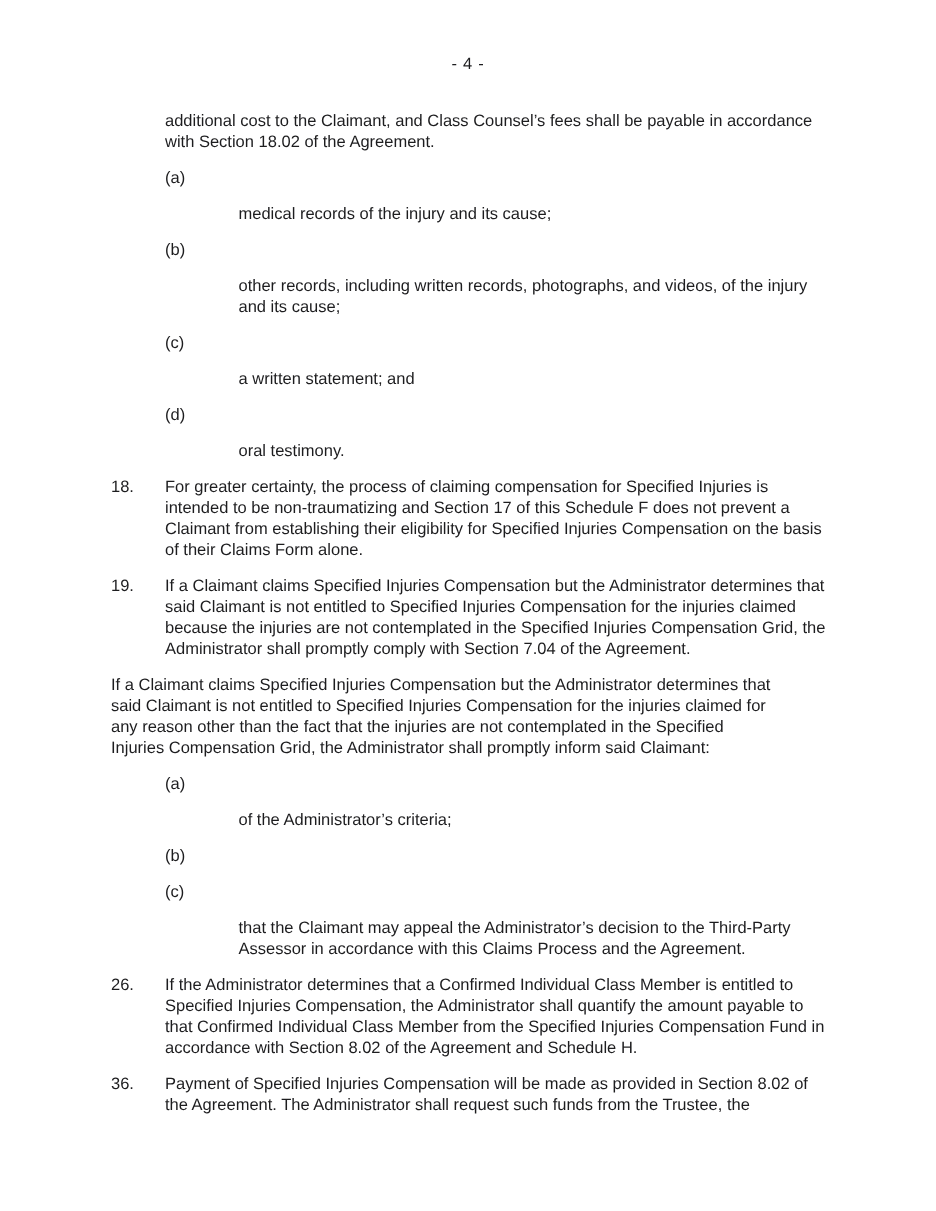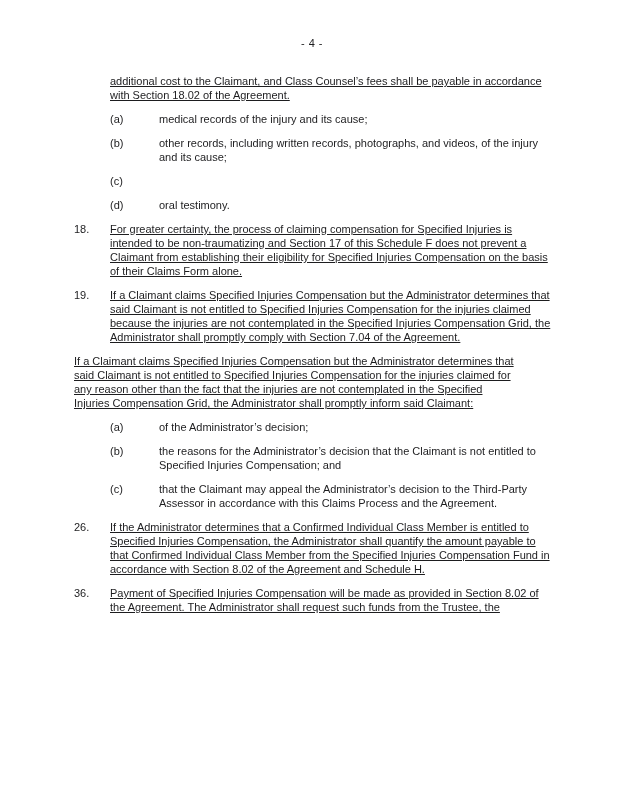--- a/index.html
+++ b/index.html
@@ -26,33 +26,33 @@
   .para {
     display: flex;
     margin-bottom: 10px;
   }
   .num {
     flex: none;
     width: 36px;
   }
   .body {
     width: 446px;
-    text-decoration: underline;
   }
   .sub {
     display: flex;
     margin-left: 36px;
     margin-bottom: 10px;
   }
   .letter {
     flex: none;
     width: 49px;
   }
   .sub-body {
     width: 398px;
+    margin-top: 24px;
   }
 </style>
 </head>
 <body>
 
 <div class="page">
 
   <div class="page-number">- 4 -</div>
 
   <div class="para">
@@ -65,20 +65,21 @@
   <div class="sub">
     <div class="letter">(a)</div>
     <div class="sub-body">medical records of the injury and its cause;</div>
   </div>
   <div class="sub">
     <div class="letter">(b)</div>
     <div class="sub-body">other records, including written records, photographs, and videos, of the injury and its cause;</div>
   </div>
   <div class="sub">
     <div class="letter">(c)</div>
+    <div class="sub-body">a written statement; and</div>
   </div>
   <div class="sub">
     <div class="letter">(d)</div>
     <div class="sub-body">oral testimony.</div>
   </div>
 
   <div class="para">
     <div class="num">18.</div>
     <div class="body">For greater certainty, the process of claiming compensation for Specified Injuries is intended to be non-traumatizing and Section 17 of this Schedule F does not prevent a Claimant from establishing their eligibility for Specified Injuries Compensation on the basis of their Claims Form alone.</div>
   </div>
@@ -87,25 +88,24 @@
     <div class="num">19.</div>
     <div class="body">If a Claimant claims Specified Injuries Compensation but the Administrator determines that said Claimant is not entitled to Specified Injuries Compensation for the injuries claimed because the injuries are not contemplated in the Specified Injuries Compensation Grid, the Administrator shall promptly comply with Section 7.04 of the Agreement.</div>
   </div>
 
   <div class="para">
     <div class="body">If a Claimant claims Specified Injuries Compensation but the Administrator determines that said Claimant is not entitled to Specified Injuries Compensation for the injuries claimed for any reason other than the fact that the injuries are not contemplated in the Specified Injuries Compensation Grid, the Administrator shall promptly inform said Claimant:</div>
   </div>
 
   <div class="sub">
     <div class="letter">(a)</div>
-    <div class="sub-body">of the Administrator’s decision;</div>
+    <div class="sub-body">of the Administrator’s criteria;</div>
   </div>
   <div class="sub">
     <div class="letter">(b)</div>
-    <div class="sub-body">the reasons for the Administrator’s decision that the Claimant is not entitled to Specified Injuries Compensation; and</div>
   </div>
   <div class="sub">
     <div class="letter">(c)</div>
     <div class="sub-body">that the Claimant may appeal the Administrator’s decision to the Third-Party Assessor in accordance with this Claims Process and the Agreement.</div>
   </div>
 
   <div class="para">
     <div class="num">26.</div>
     <div class="body">If the Administrator determines that a Confirmed Individual Class Member is entitled to Specified Injuries Compensation, the Administrator shall quantify the amount payable to that Confirmed Individual Class Member from the Specified Injuries Compensation Fund in accordance with Section 8.02 of the Agreement and Schedule H.</div>
   </div>

